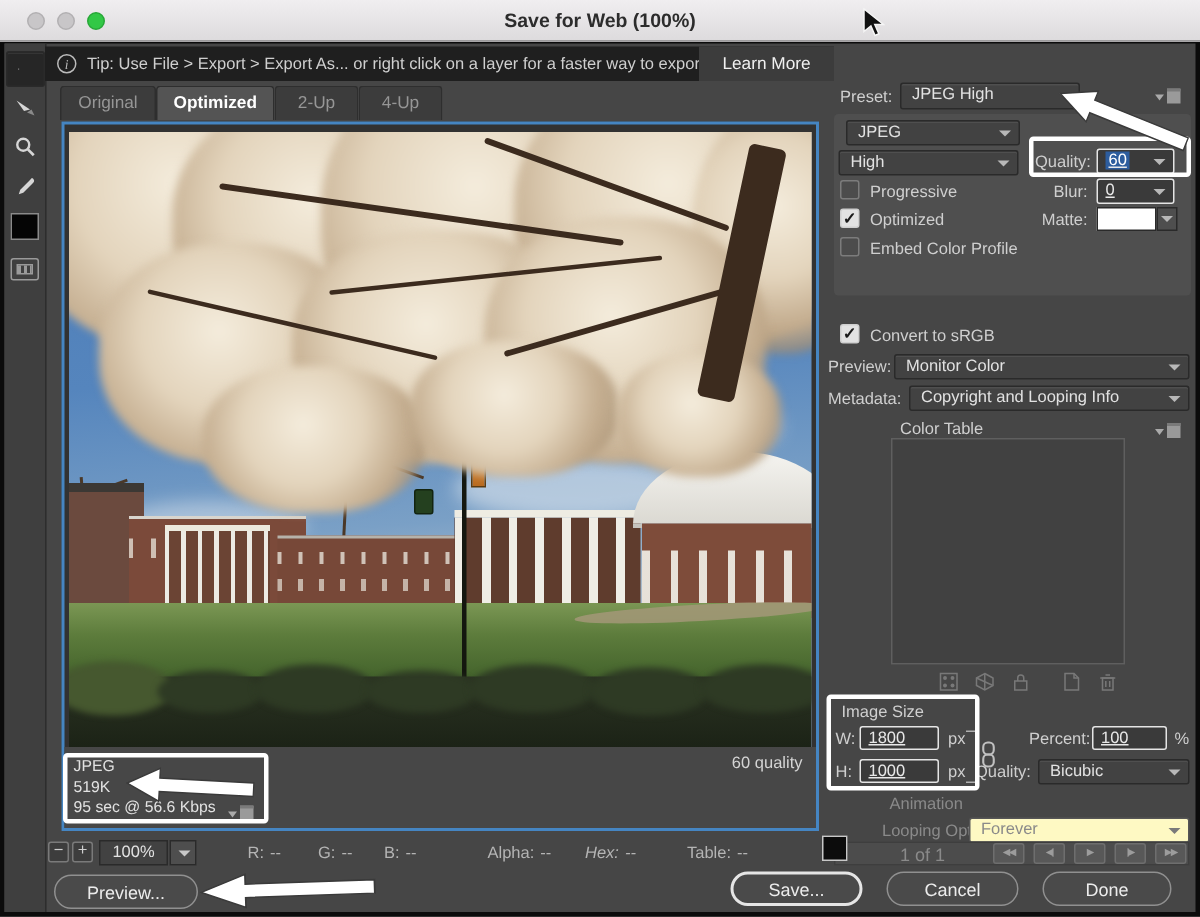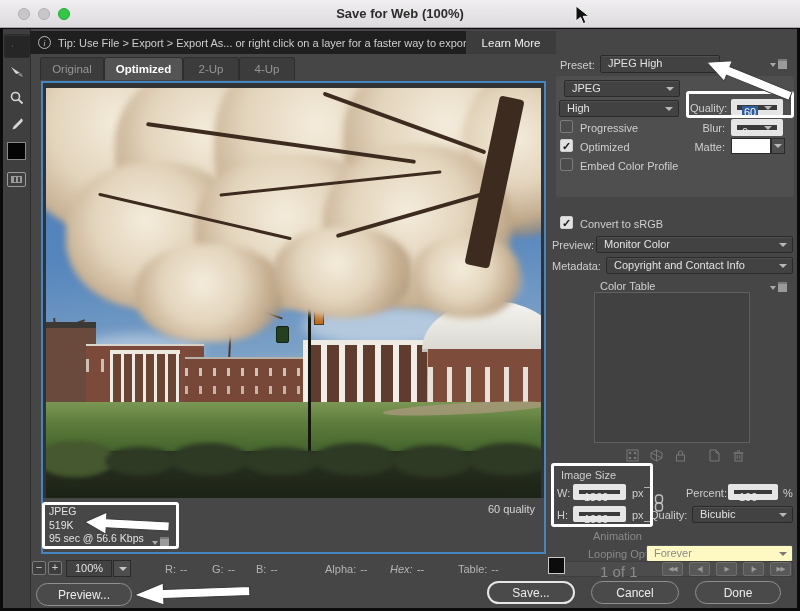--- a/index.html
+++ b/index.html
@@ -82,41 +82,41 @@
   
   .lbl { font-size:11px; color:#cfcfcf; white-space:nowrap; }
   .lbl.dim { color:#8a8a8a;margin-left:32px; }
   .rlbl { text-align:right; }
   .sel { background:#424242; border:1px solid #2a2a2a; border-radius:2px; color:#e2e2e2; font-size:11px;
     line-height:15px; padding:0 16px 0 7px; box-shadow:inset 0 1px rgba(255,255,255,.07); white-space:nowrap; overflow:hidden; cursor:pointer;}
   .sel.dis { color:#8a8a8a; background:#fef9c3; border-color:#565656; }
   .chev { position:absolute; right:5px; top:50%; margin-top:-2px; width:0; height:0;
     border-left:4px solid transparent; border-right:4px solid transparent; border-top:4px solid #b8b8b8; }
   .sel.dis .chev { border-top-color:#7a7a7a; }
-  .inp { background:#3a3a3a; border:6px solid #e5e5e5; border-radius:2px; color:#e8e8e8; font-size:11px;
-    line-height:14px; padding:0 5px; }
+  .inp { background:#3a3a3a; border:1px solid #e5e5e5; border-radius:2px; color:#e8e8e8; font-size:11px;
+    line-height:14px; padding:0 5px;text-decoration:underline; }
   .hl { background:#2d5d9e; color:#fff; padding:0 2px; }
   .cb { width:13px; height:13px; border:1px solid #7c7c7c; border-radius:2px; background:#4c4c4c; cursor:pointer;}
   .cb.on { background:#e2e2e2; border-color:#cfcfcf; color:#1a1a1a; font-size:11px; line-height:12px; text-align:center; font-weight:bold;}
   .cb.on::after { content:"✓"; }
   .pmenu { width:17px; height:13px; cursor:pointer; }
   .pmenu::before { content:""; position:absolute; left:0; top:5px; width:0; height:0;
     border-left:3.5px solid transparent; border-right:3.5px solid transparent; border-top:4px solid #aaa; }
   .pmenu::after { content:""; position:absolute; right:0; top:1px; width:9px; height:10px; background:#9a9a9a;
     box-shadow:inset 0 2px #7a7a7a; }
   .group-bg { left:556px; top:76px; width:238px; height:121px; background:#4f4f4f; border-radius:3px; }
 
   .ct-box { left:594px; top:292px; width:156px; height:151px; background:#414141; border:1px solid #5f5f5f; }
   .ct-ic { opacity:.6; }
 
   .bracket { left:644px; top:487px; width:7px; height:35px; border:1px solid #b0b0b0; border-left:none; }
   .chain { left:654px; top:494px; }
 
   .anim-bar { left:556px; top:561px; width:237px; height:16px; background:#4c4c4c; border:1px solid #3e3e3e; }
-  .frame-ind { left:600px; top:563px; font-size:15px; color:#8a8a8a; }
+  .frame-ind { left:600px; top:563px; font-size:12px; color:#8a8a8a; }
   .pbtn { top:562px; width:21px; height:14px; background:#585858; border:1px solid #6e6e6e; border-radius:2px;
     color:#9c9c9c; font-size:6.5px; line-height:12px; text-align:center; letter-spacing:-1px; cursor:pointer;}
 
   .zbtn { top:561px; width:14px; height:14px; background:#3d3d3d; border:1px solid #7a7a7a; border-radius:2px;
     color:#cfcfcf; font-size:11px; line-height:11px; text-align:center; cursor:pointer; }
   .zoomval { left:66px; top:560px; width:46px; height:17px; background:#424242; border:1px solid #2a2a2a;
     color:#e2e2e2; font-size:11px; line-height:15px; text-align:center; }
   .zoomchev { left:113px; top:560px; width:18px; height:17px; background:#4e4e4e; border:1px solid #2a2a2a; cursor:pointer;}
   .zoomchev::after { content:""; position:absolute; left:5px; top:6px; width:0; height:0;
     border-left:4px solid transparent; border-right:4px solid transparent; border-top:4px solid #c8c8c8; }
@@ -296,21 +296,21 @@
   <div class="abs cb on" style="left:560px; top:216px;"></div>
   <div class="abs lbl" style="left:580px; top:218px;">Convert to sRGB</div>
 
   <div class="abs lbl" style="left:552px; top:239px;">Preview:</div>
   <div class="abs sel" style="left:596px; top:236px; width:197px; height:17px;">
     <span>Monitor Color</span><i class="chev"></i>
   </div>
 
   <div class="abs lbl" style="left:552px; top:260px;">Metadata:</div>
   <div class="abs sel" style="left:606px; top:257px; width:187px; height:17px;">
-    <span>Copyright and Contact Info</span><i class="chev"></i>
+    <span>Copyright and Looping Info</span><i class="chev"></i>
   </div>
 
   <div class="abs lbl" style="left:560px; top:280px;margin-left:40px;">Color Table</div>
   <div class="abs pmenu" style="left:770px; top:281px;"></div>
   <div class="abs ct-box"></div>
 
   <div class="abs ct-ic" style="left:626px; top:448px;">
     <svg width="13" height="13" viewBox="0 0 13 13">
         <rect x="1" y="1" width="11" height="11" fill="none" stroke="#9a9a9a"></rect>
         <circle cx="4" cy="4" r="1.3" fill="#9a9a9a"></circle>

